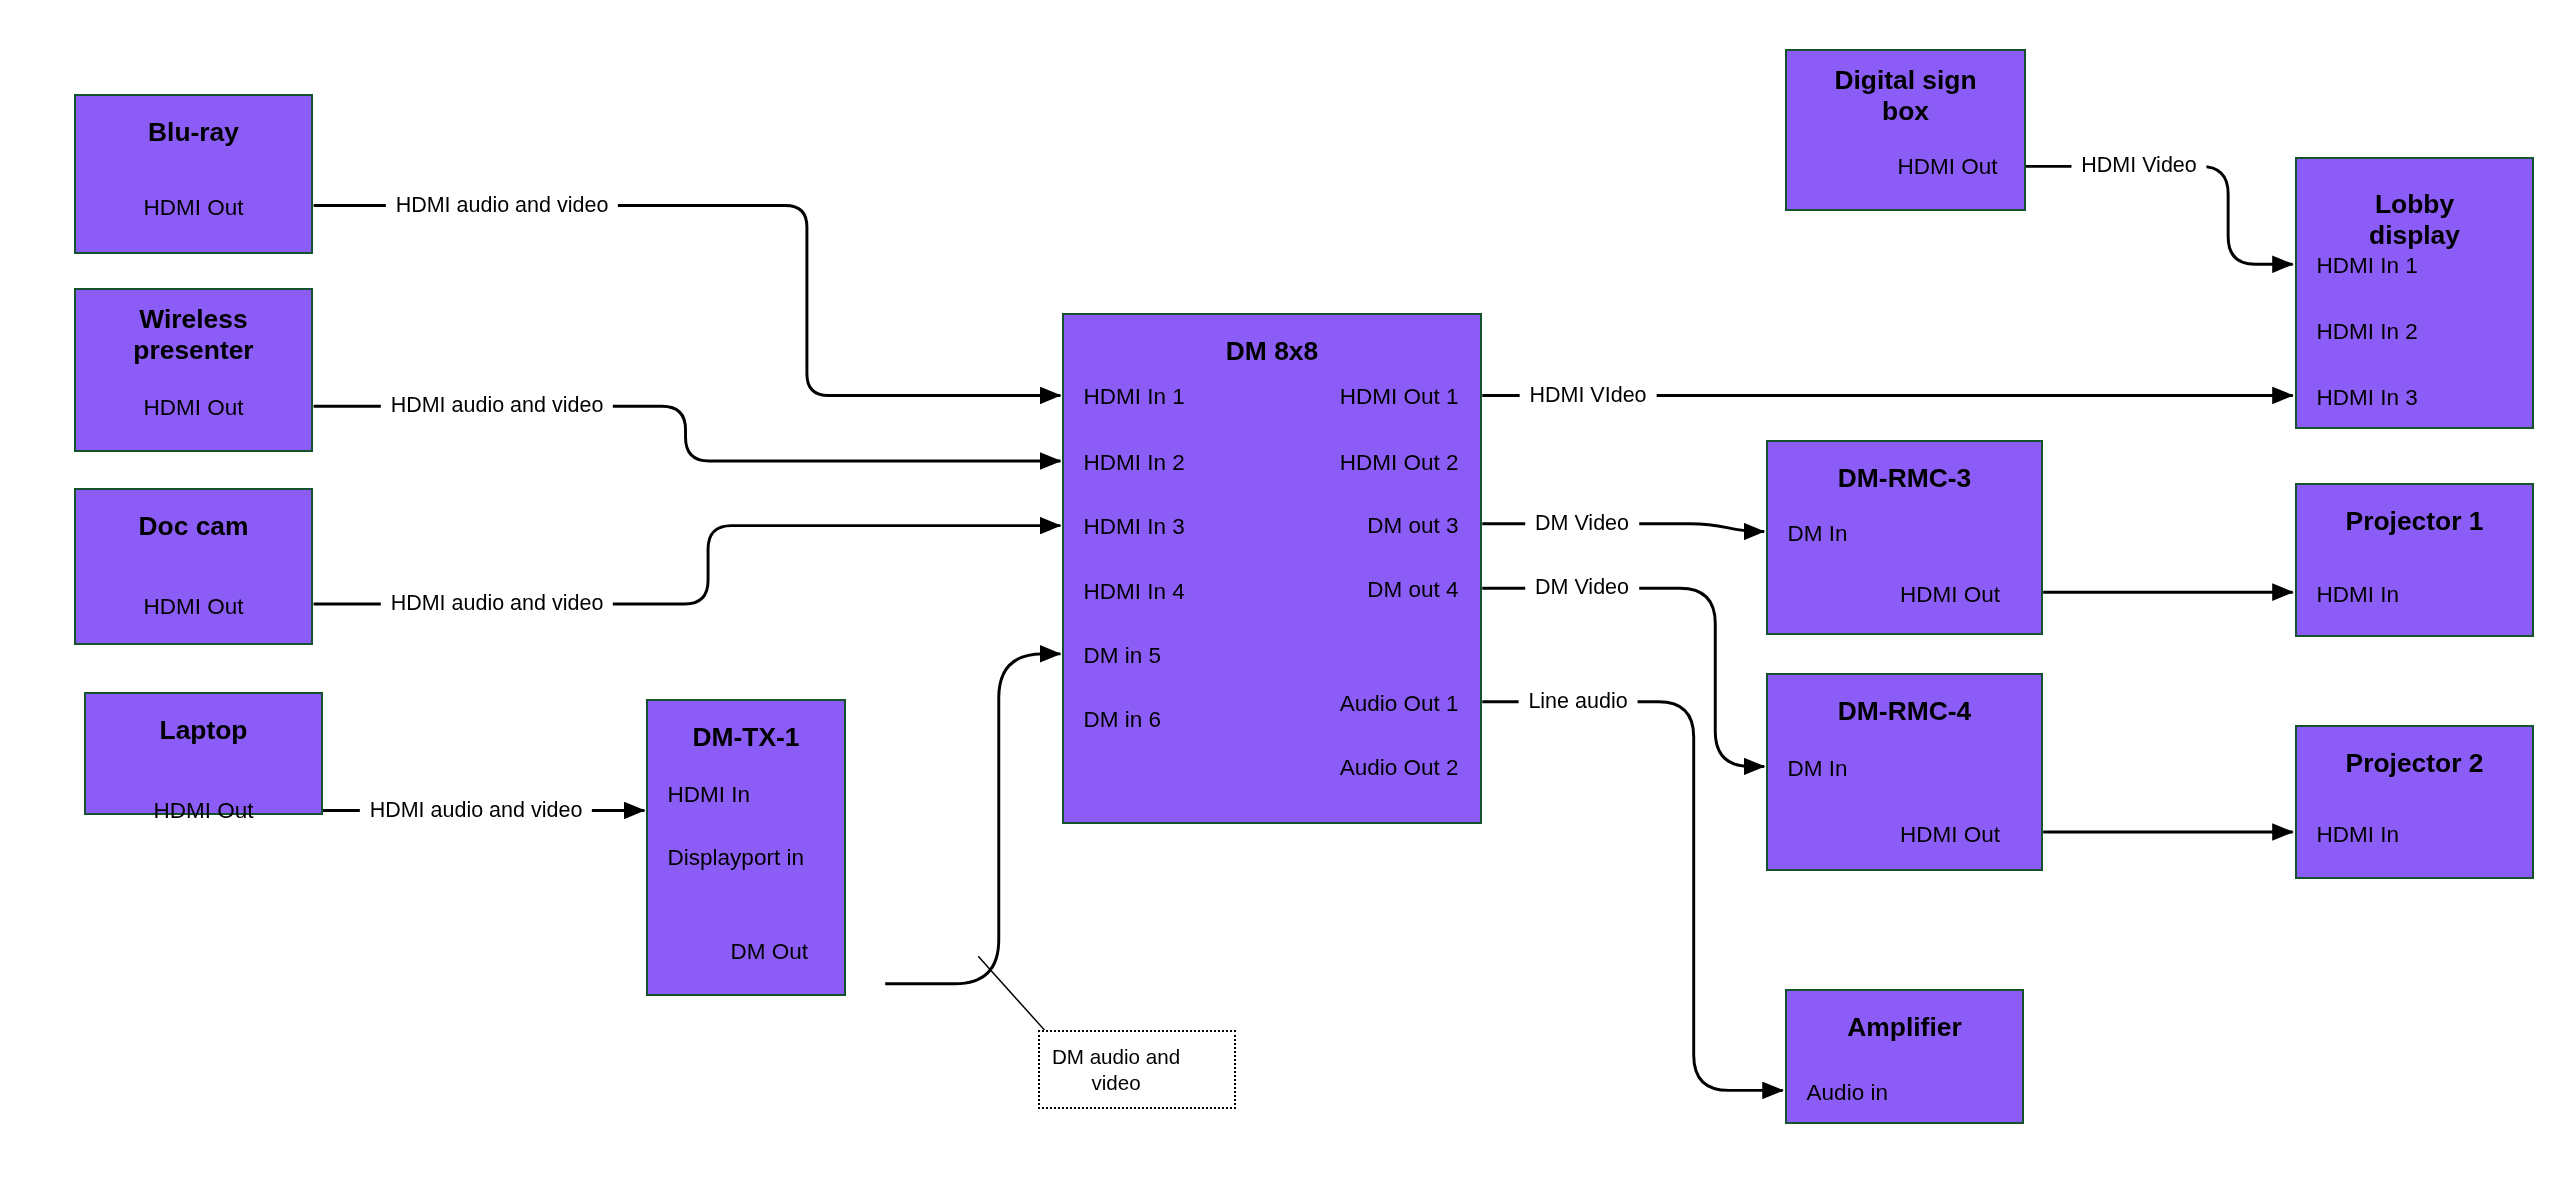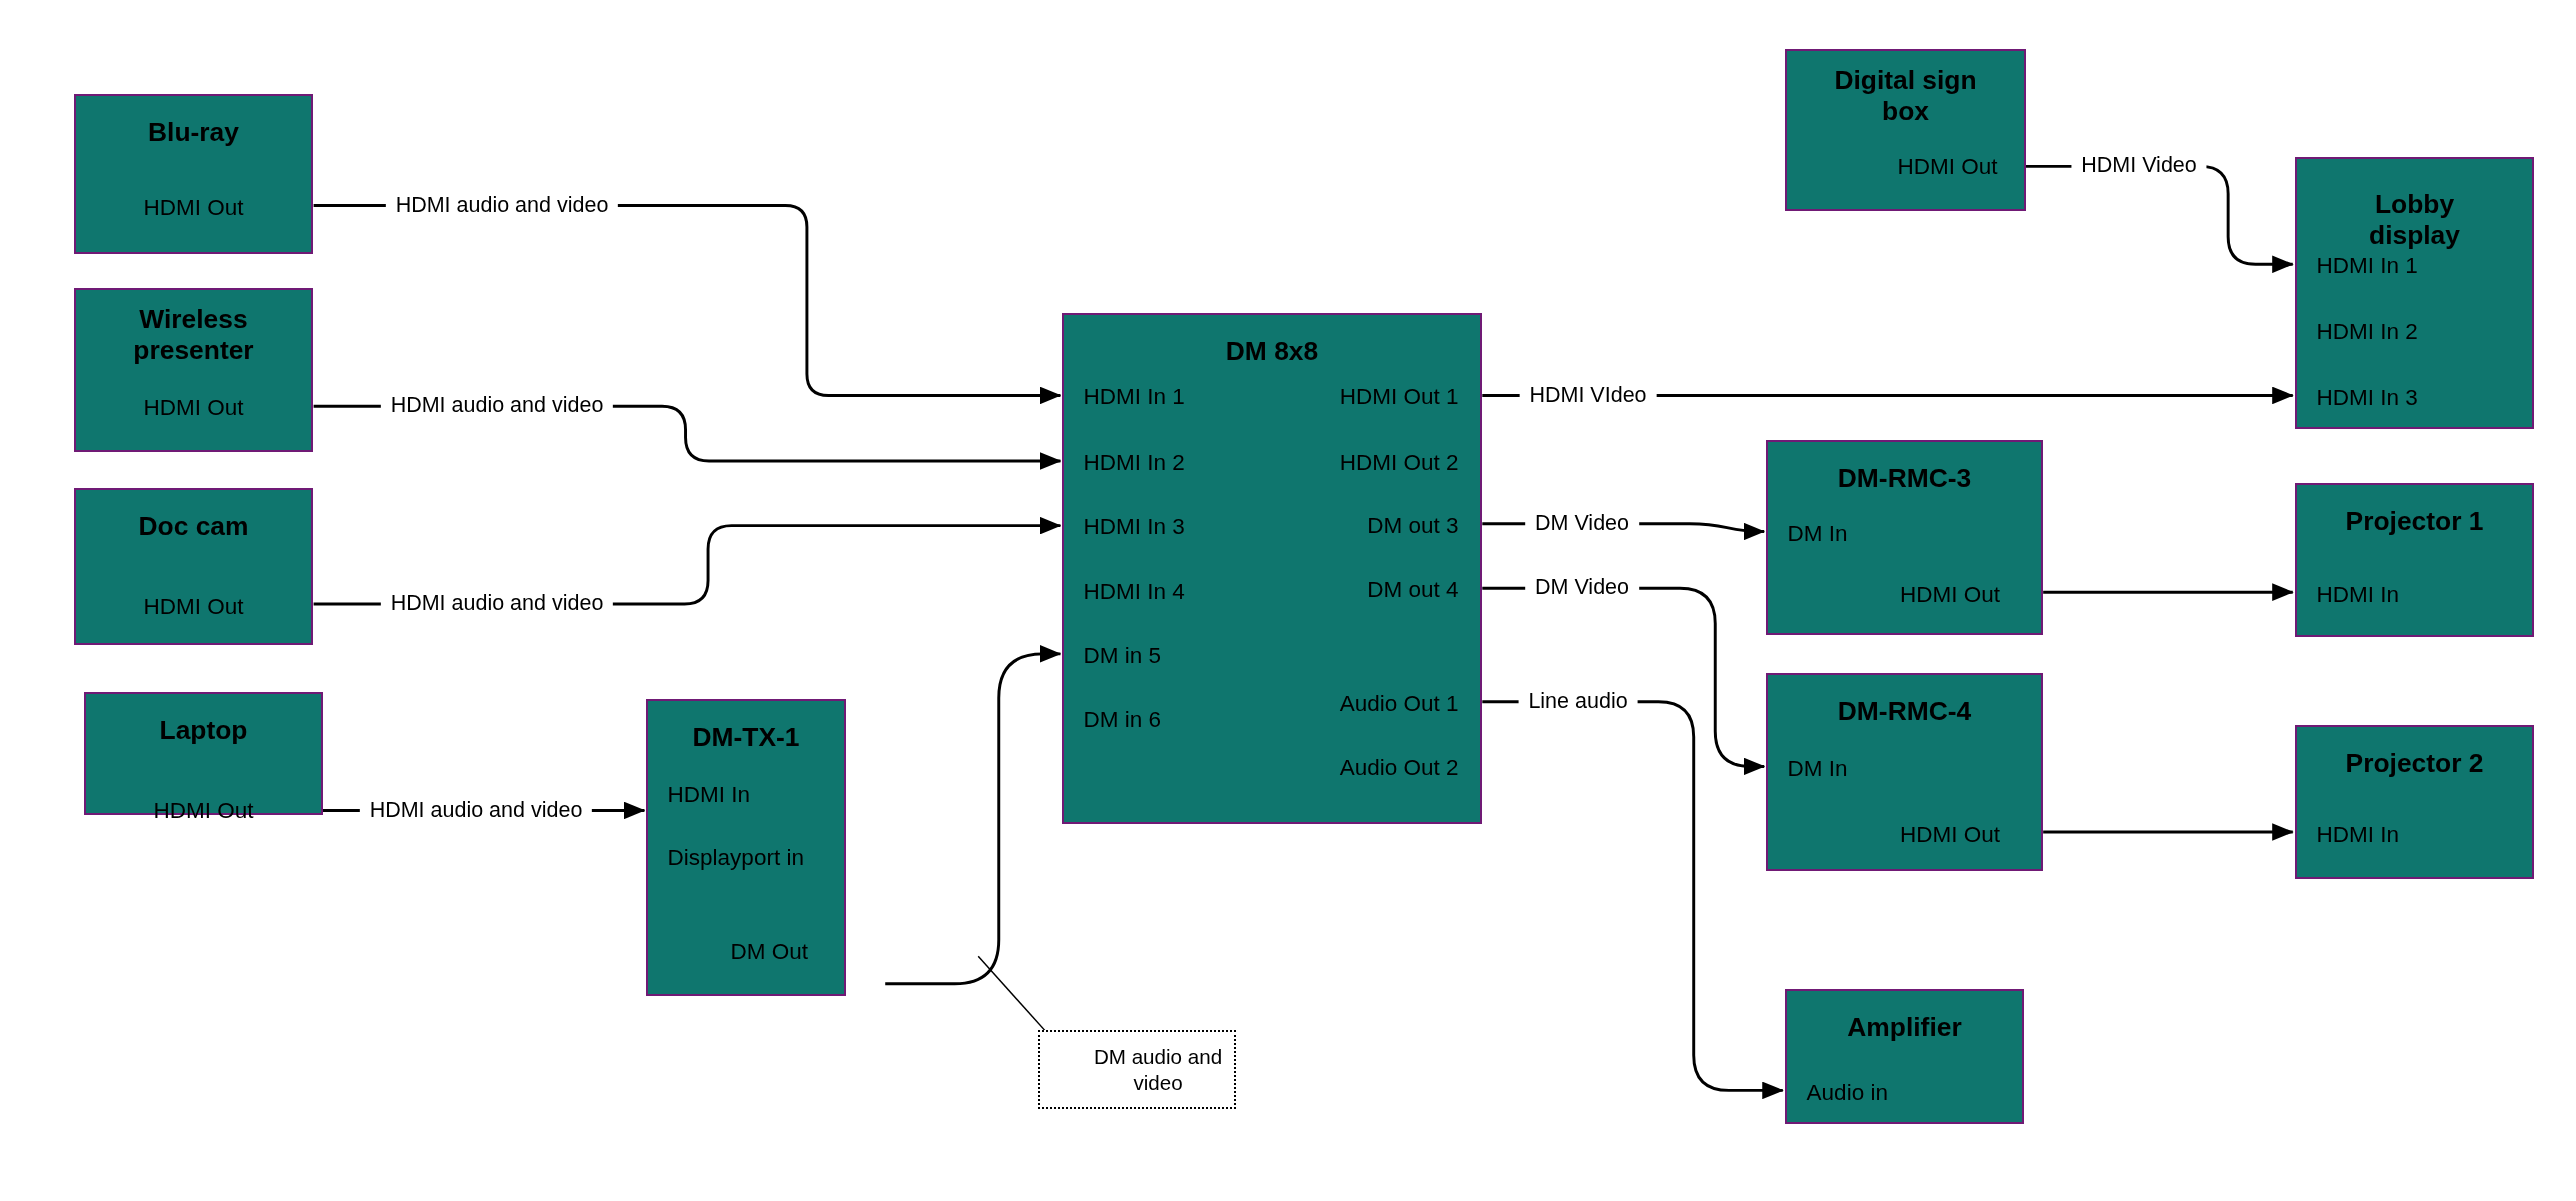--- a/index.html
+++ b/index.html
@@ -8,22 +8,22 @@
     width: 2576px; height: 1201px;
     font-family: "Liberation Sans", sans-serif;
     color: #000;
     position: relative;
     overflow: hidden;
   }
   .canvas { position: absolute; left: 0; top: 0; width: 2576px; height: 1201px; }
   svg.wires { position: absolute; left: 0; top: 0; width: 2576px; height: 1201px; }
   .dbox {
     position: absolute;
-    background: #0f766e;
-    border: 2px solid #701a75;
+    background: #8b5cf6;
+    border: 2px solid #14532d;
   }
   .btitle {
     font-weight: bold;
     font-size: 26.4px;
     line-height: 31px;
     text-align: center;
     padding-top: 21px;
     margin: 0 auto;
   }
   .narrow150 { max-width: 147px; padding-top: 30px; }
@@ -48,21 +48,21 @@
   }
   .note {
     position: absolute;
     border: 2px dotted #000;
     background: #ffffff;
     font-size: 20.6px;
     line-height: 25.5px;
     text-align: center;
     display: flex;
     align-items: center;
-    justify-content: flex-end;
+    justify-content: flex-start;
   }
   .note span { max-width: 152px; display: inline-block; }
 </style>
 </head>
 <body>
 
 <div class="canvas">
 
   <svg class="wires" viewBox="0 0 2631 1227">
     <defs>

